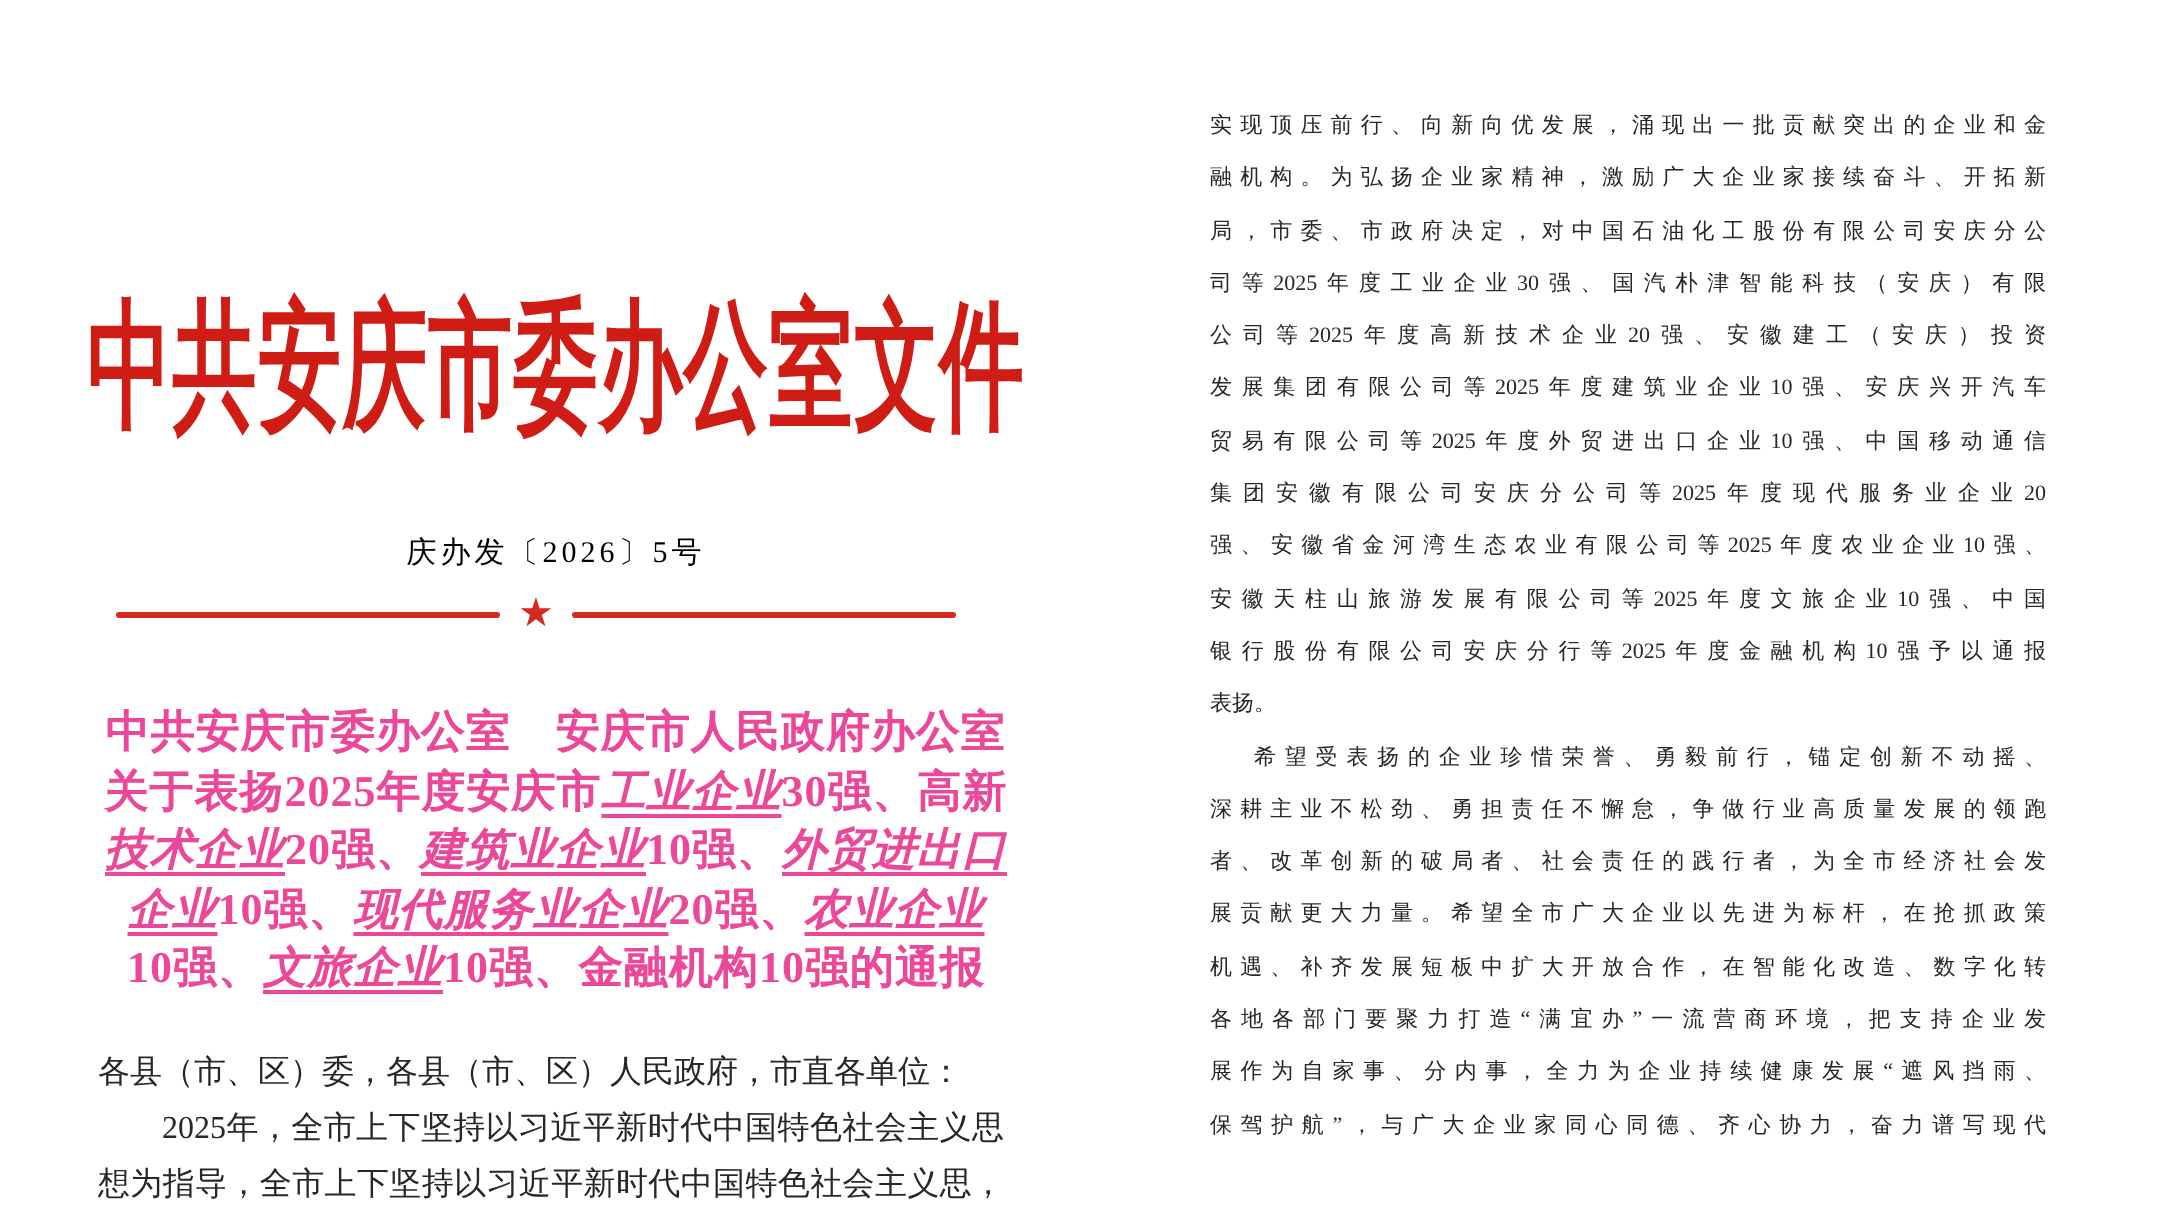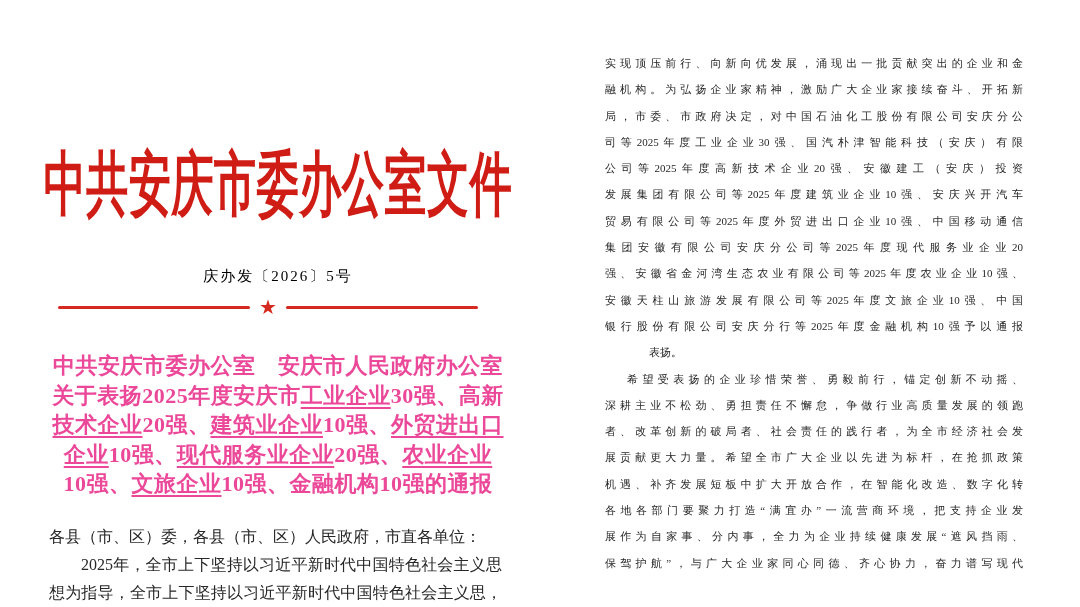--- a/index.html
+++ b/index.html
@@ -26,36 +26,36 @@
     display:flex; align-items:center; gap:9px;
   }
   .rule-seg { flex:1; height:3px; background:#d42a20; border-radius:2px; }
   .star-icon { color:#d42a20; font-size:20px; line-height:1; margin-top:-1px; }
 
   .doc-title {
     position:absolute; top:351px; left:0; width:100%;
     text-align:center; font-size:22px; font-weight:700;
     line-height:29.5px; color:#ec4899; letter-spacing:0.5px;
   }
-  .doc-title .u { text-decoration:underline; text-underline-offset:4px; text-decoration-thickness:1.5px; }
+  .doc-title .u { text-decoration:underline; text-underline-offset:4px; text-decoration-thickness:1.5px;font-style:italic; }
 
   .body-block {
     position:absolute; top:523px; left:7px; width:453px;
     font-size:16px; line-height:28px; color:#272727;
   }
   .jline { text-align:justify; text-align-last:justify; }
   .indent { text-indent:2em; }
 
   
   .page-right {
     position:absolute; left:605px; top:50px; width:418px;
     font-size:11px; line-height:26.3px; color:#272727;
   }
   .page-right .pline { text-align:justify; text-align-last:justify; white-space:nowrap; }
-  .page-right .pline.short { text-align-last:left; white-space:normal;margin-left:44px; }
+  .page-right .pline.short { text-align-last:left; white-space:normal; }
   .page-right .pline.indent { text-indent:2em; }
 </style>
 </head>
 <body>
 
 <div class="canvas">
 
   <div class="page-left">
 
     <div class="red-header">中共安庆市委办公室文件</div>

